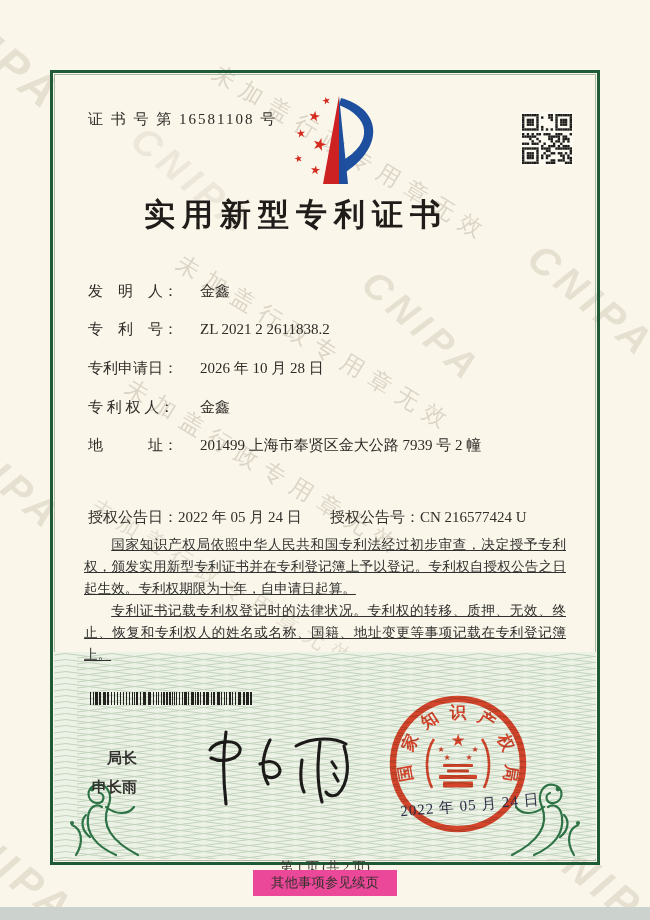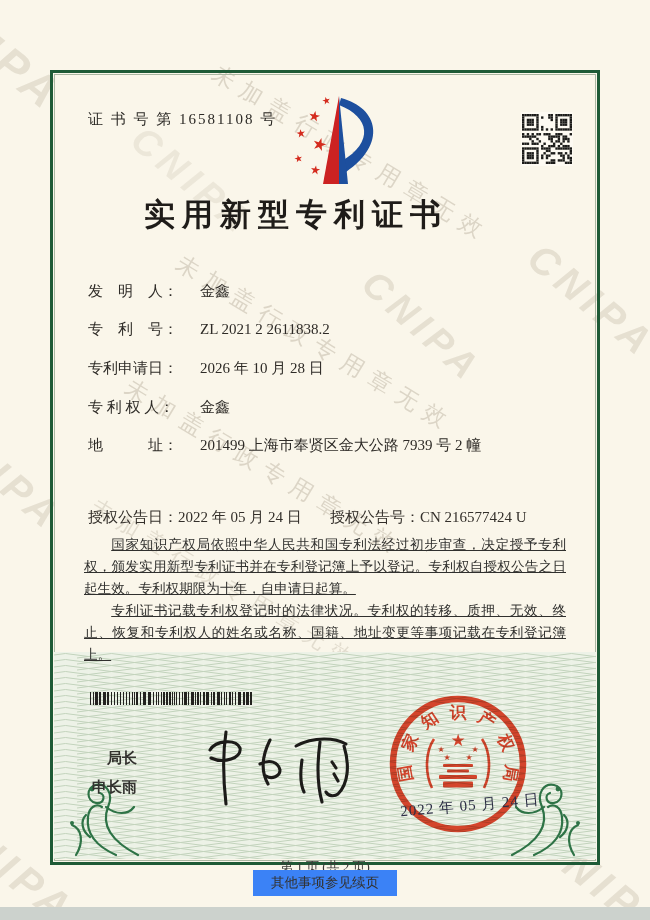--- a/index.html
+++ b/index.html
@@ -30,21 +30,21 @@
   .grant-row{left:88px;top:508px;width:480px;font-size:15px;display:flex;}
   .grant-left{width:242px;}
   .paras{left:84px;top:534px;width:482px;font-size:13.6px;line-height:1.62;color:#30302e;}
   .paras p{margin:0;text-indent:2em;text-align:justify;text-decoration:underline;}
   .director{left:92px;top:744px;font-family:"Liberation Sans","DejaVu Sans",sans-serif;
     font-size:15px;color:#33322f;line-height:1.9;font-weight:bold;text-align:right;}
   .seal-date{left:400px;top:794px;width:190px;transform:rotate(-5deg);font-size:15px;
     color:#2c2e45;letter-spacing:1px;}
   .page-no{left:50px;top:834px;width:550px;text-align:center;font-size:13px;color:#3a3835;margin-top:24px;}
   .footer-note{left:50px;top:870px;width:550px;text-align:center;}
-  .footer-note span{display:inline-block;background:#3b82f6;padding:4px 18px;font-size:13.5px;color:#33312d;}
+  .footer-note span{display:inline-block;background:#ec4899;padding:4px 18px;font-size:13.5px;color:#33312d;}
   .bottom-strip{left:0;bottom:0;width:650px;height:13px;background:#ccd2cd;z-index:4;}
   .logo{left:282px;top:92px;width:110px;height:96px;}
   .logo .star{position:absolute;color:#d42b1e;line-height:1;}
   .qr{left:521px;top:112px;width:52px;height:54px;background:#fdfaf2;}
   .seal{left:388px;top:694px;width:140px;height:140px;mix-blend-mode:multiply;opacity:.93;}
   .sig{left:196px;top:726px;width:165px;height:84px;}
   .barcode{left:90px;top:691px;width:166px;height:13px;}
   .flourish{width:92px;height:112px;}
 </style>
 </head>

